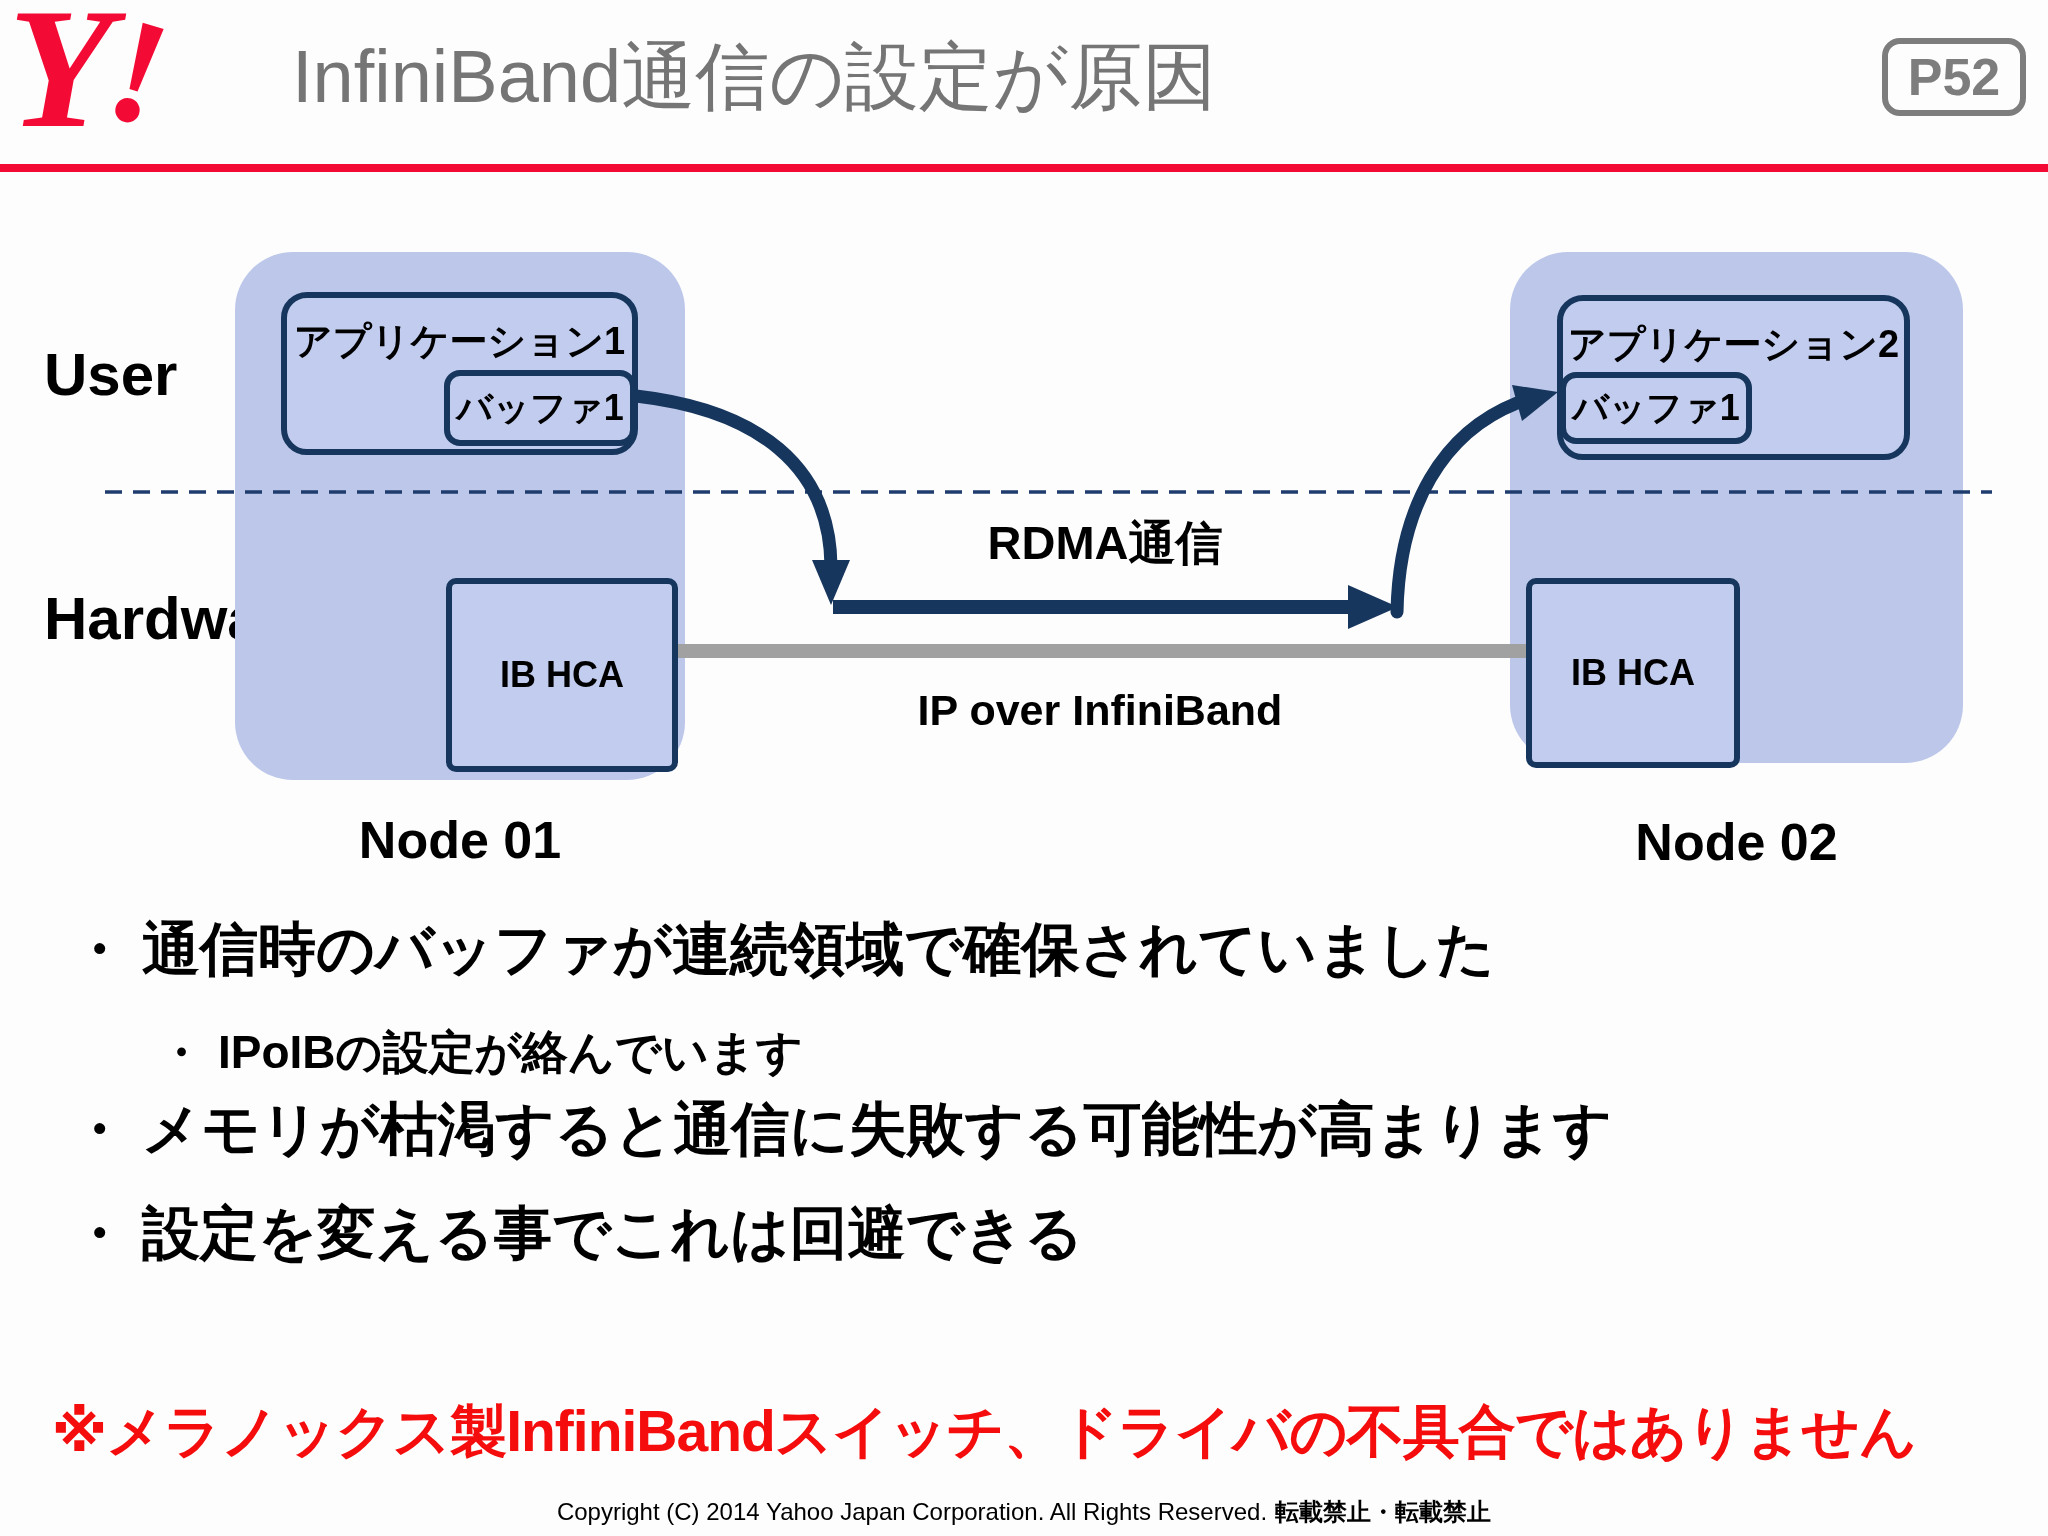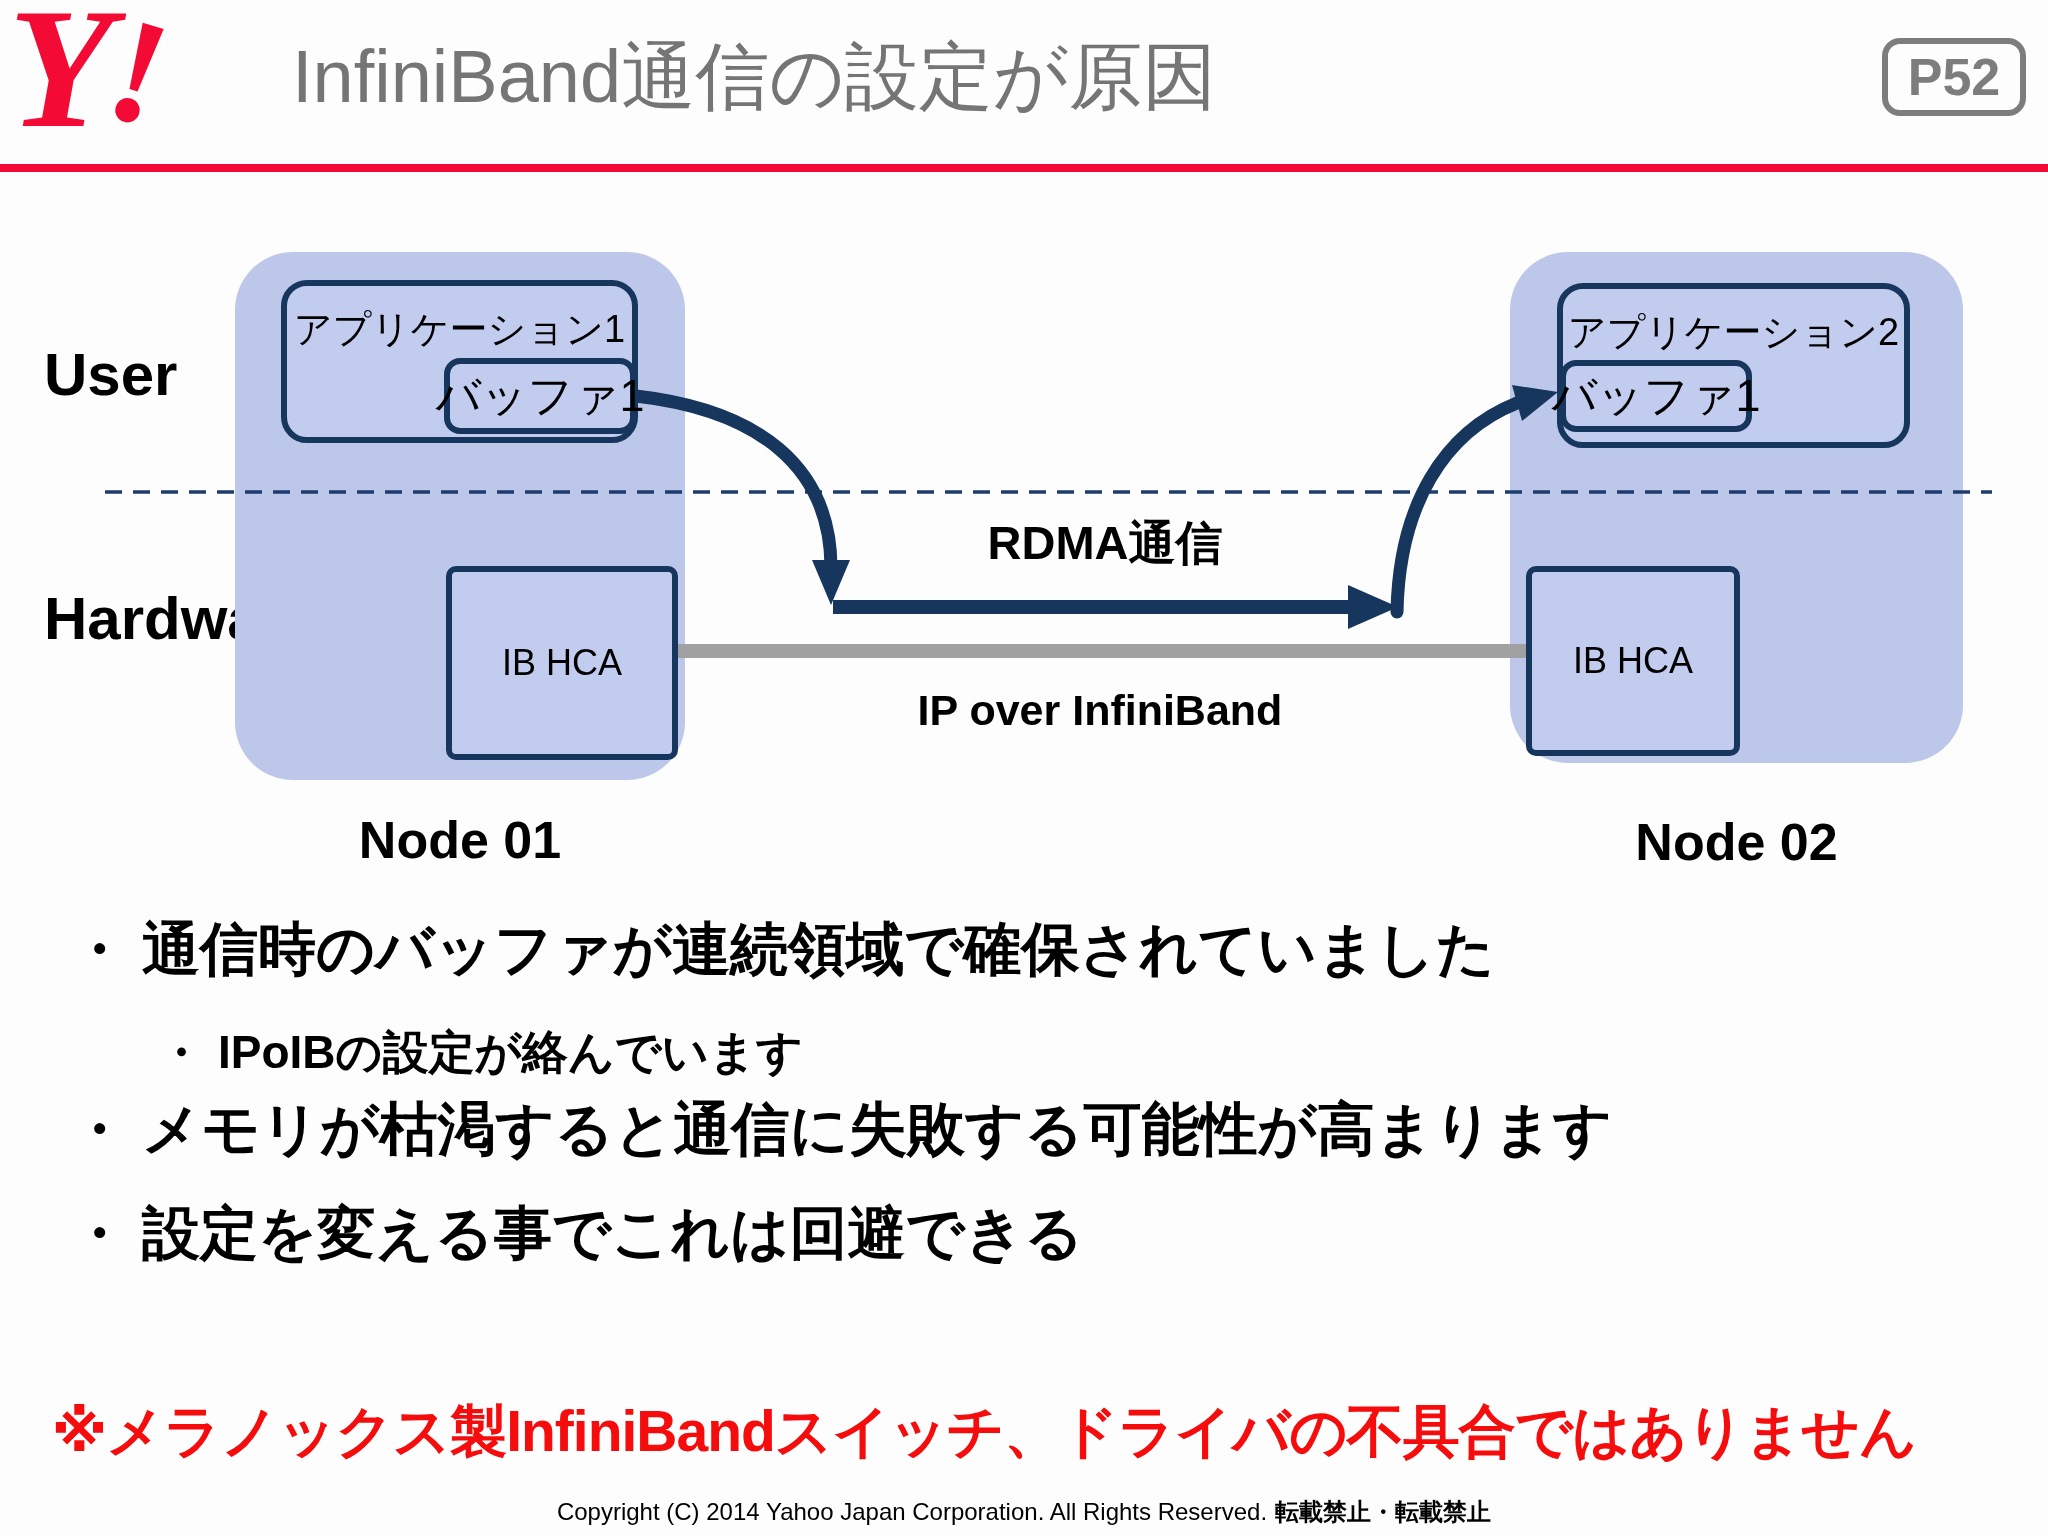--- a/index.html
+++ b/index.html
@@ -48,28 +48,29 @@
   }
   .layer-user{left:44px;top:340px;}
   .layer-hardware{left:44px;top:584px;}
   .node{
     position:absolute;background:#bcc7ea;border-radius:58px;
   }
   .node1{left:235px;top:252px;width:450px;height:528px;}
   .node2{left:1510px;top:252px;width:453px;height:511px;}
   .dbox{
     position:absolute;border:6px solid #17365d;background:#c2ccee;
-    box-sizing:border-box;color:#000;font-weight:normal;
+    box-sizing:border-box;color:#000;font-weight:bold;
     display:flex;align-items:center;justify-content:center;
     white-space:nowrap;
+    margin-top:12px;
   }
   .app-box{border-radius:26px;align-items:flex-start;padding-top:18px;font-size:38px;}
   .app1{left:281px;top:280px;width:357px;height:163px;}
   .app2{left:1557px;top:283px;width:353px;height:165px;}
-  .buffer-box{border-radius:16px;font-size:45px;text-align:center;}
+  .buffer-box{border-radius:16px;font-size:36px;text-align:center;}
   .buffer1{left:444px;top:358px;width:192px;height:76px;}
   .buffer2{left:1560px;top:360px;width:192px;height:72px;}
   .hca-box{border-radius:10px;font-size:36px;}
   .hca1{left:446px;top:566px;width:232px;height:194px;}
   .hca2{left:1526px;top:566px;width:214px;height:190px;}
   .node-caption{
     position:absolute;font-size:52px;font-weight:bold;color:#000;
     text-align:center;white-space:nowrap;
   }
   .caption1{left:235px;width:450px;top:810px;}

